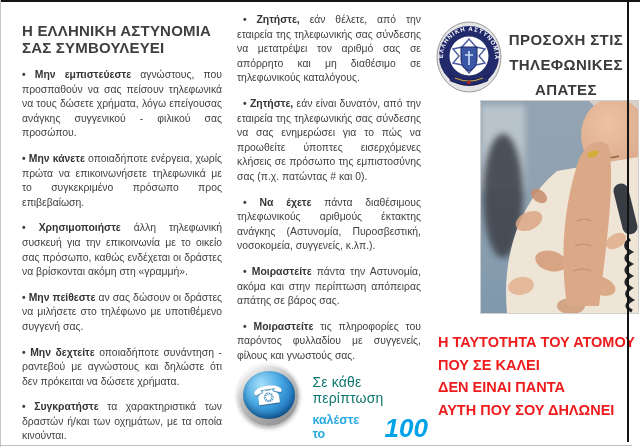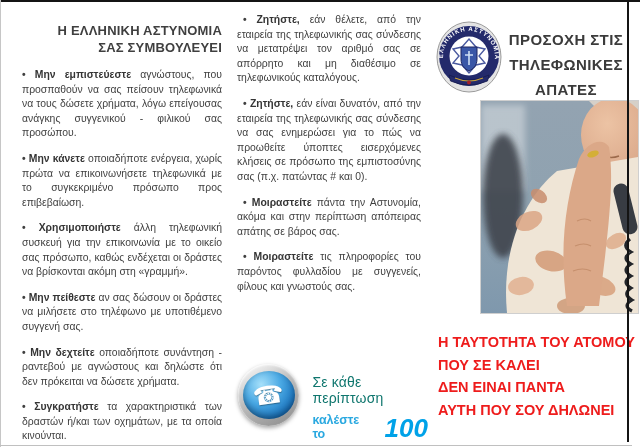--- a/index.html
+++ b/index.html
@@ -10,21 +10,21 @@
   
   .border-top    { position:absolute; top:0; left:0; width:640px; height:2px; background:#141414; }
   .border-right  { position:absolute; top:0; left:627px; width:2px; height:442px; background:#141414; }
   .edge-left     { position:absolute; top:0; left:0; width:1px; height:447px; background:#c6c6c6; }
   .edge-bottom   { position:absolute; top:445px; left:0; width:632px; height:1px; background:#c0c0c0; }
 
   
   .col-left  { position:absolute; left:22px;  top:16px; width:200px; }
   .col-mid   { position:absolute; left:237px; top:13px; width:184px; }
 
-  .col-title { text-align:right; font-weight:bold; font-size:13px; letter-spacing:.2px;
+  .col-title { text-align:left; font-weight:bold; font-size:15px; letter-spacing:.2px;
                color:#3f3f3f; line-height:17px; margin:6px 0 12px 0; }
 
   ul.bullets { list-style:none; margin:0; padding:0; }
   .bullets li { font-size:10.4px; line-height:14.6px; color:#3f3f3f;
                 text-align:justify; margin-bottom:11px; }
   .bullets li b { color:#353535; }
   .dot { font-weight:bold; }
   .col-mid .bullets li { text-indent:6px; }
   .col-mid .bullets li span.rest, .col-mid .bullets li b { text-indent:0; }
 
@@ -72,20 +72,21 @@
       <li><span class="dot">•</span> <b>Μην πείθεστε</b> <span class="rest">αν σας δώσουν οι δράστες να μιλήσετε στο τηλέφωνο με υποτιθέμενο συγγενή σας.</span></li>
       <li><span class="dot">•</span> <b>Μην δεχτείτε</b> <span class="rest">οποιαδήποτε συνάντηση - ραντεβού με αγνώστους και δηλώστε ότι δεν πρόκειται να δώσετε χρήματα.</span></li>
       <li><span class="dot">•</span> <b>Συγκρατήστε</b> <span class="rest">τα χαρακτηριστικά των δραστών ή/και των οχημάτων, με τα οποία κινούνται.</span></li>
     </ul>
   </div>
 
   <div class="col-mid">
     <ul class="bullets">
       <li><span class="dot">•</span> <b>Ζητήστε,</b> <span class="rest">εάν θέλετε, από την εταιρεία της τηλεφωνικής σας σύνδεσης να μετατρέψει τον αριθμό σας σε απόρρητο και μη διαθέσιμο σε τηλεφωνικούς καταλόγους.</span></li>
       <li><span class="dot">•</span> <b>Ζητήστε,</b> <span class="rest">εάν είναι δυνατόν, από την εταιρεία της τηλεφωνικής σας σύνδεσης να σας ενημερώσει για το πώς να προωθείτε ύποπτες εισερχόμενες κλήσεις σε πρόσωπο της εμπιστοσύνης σας (π.χ. πατώντας # και 0).</span></li>
+      <li><span class="dot">•</span> <b>Να έχετε</b> <span class="rest">πάντα διαθέσιμους τηλεφωνικούς αριθμούς έκτακτης ανάγκης (Αστυνομία, Πυροσβεστική, νοσοκομεία, συγγενείς, κ.λπ.).</span></li>
       <li><span class="dot">•</span> <b>Μοιραστείτε</b> <span class="rest">πάντα την Αστυνομία, ακόμα και στην περίπτωση απόπειρας απάτης σε βάρος σας.</span></li>
       <li><span class="dot">•</span> <b>Μοιραστείτε</b> <span class="rest">τις πληροφορίες του παρόντος φυλλαδίου με συγγενείς, φίλους και γνωστούς σας.</span></li>
     </ul>
   </div>
 
   <div class="cta">
     <div class="phone-btn">
       <div class="phone-inner">
         <span class="phone-glyph">☎</span>
       </div>

